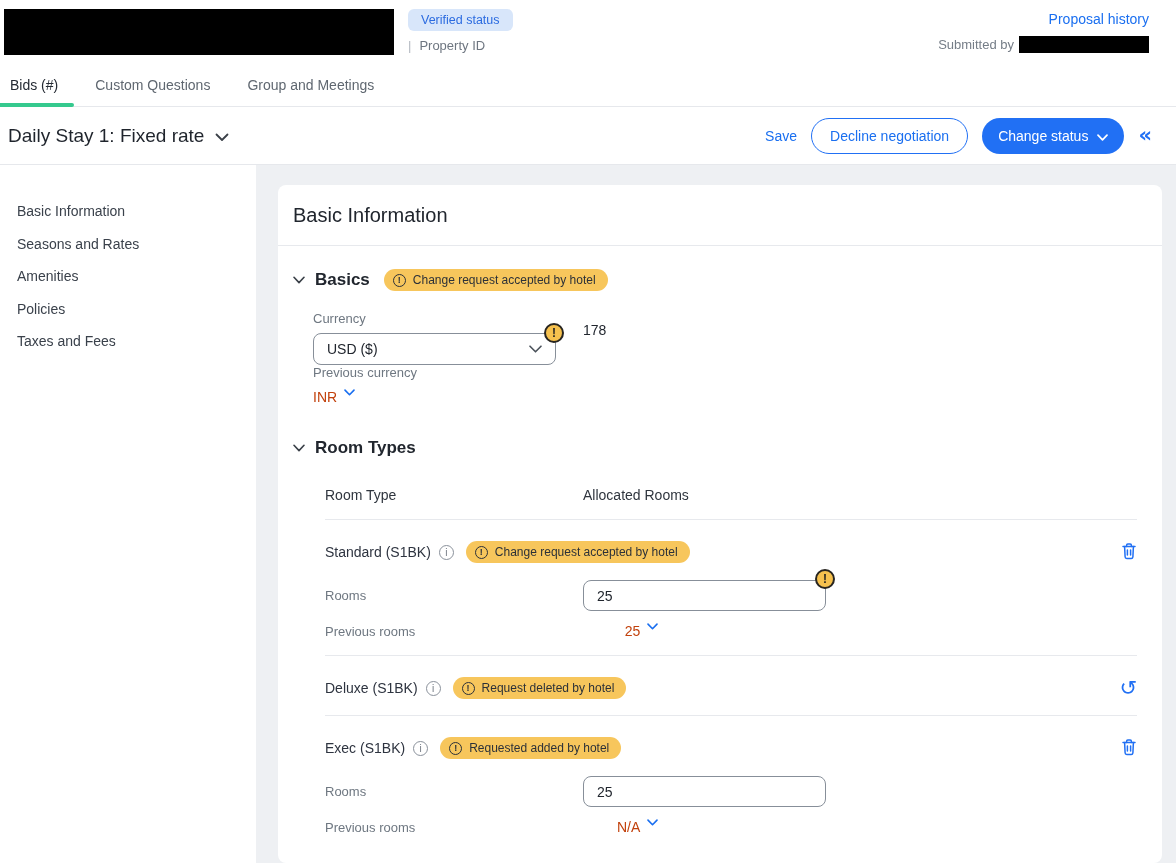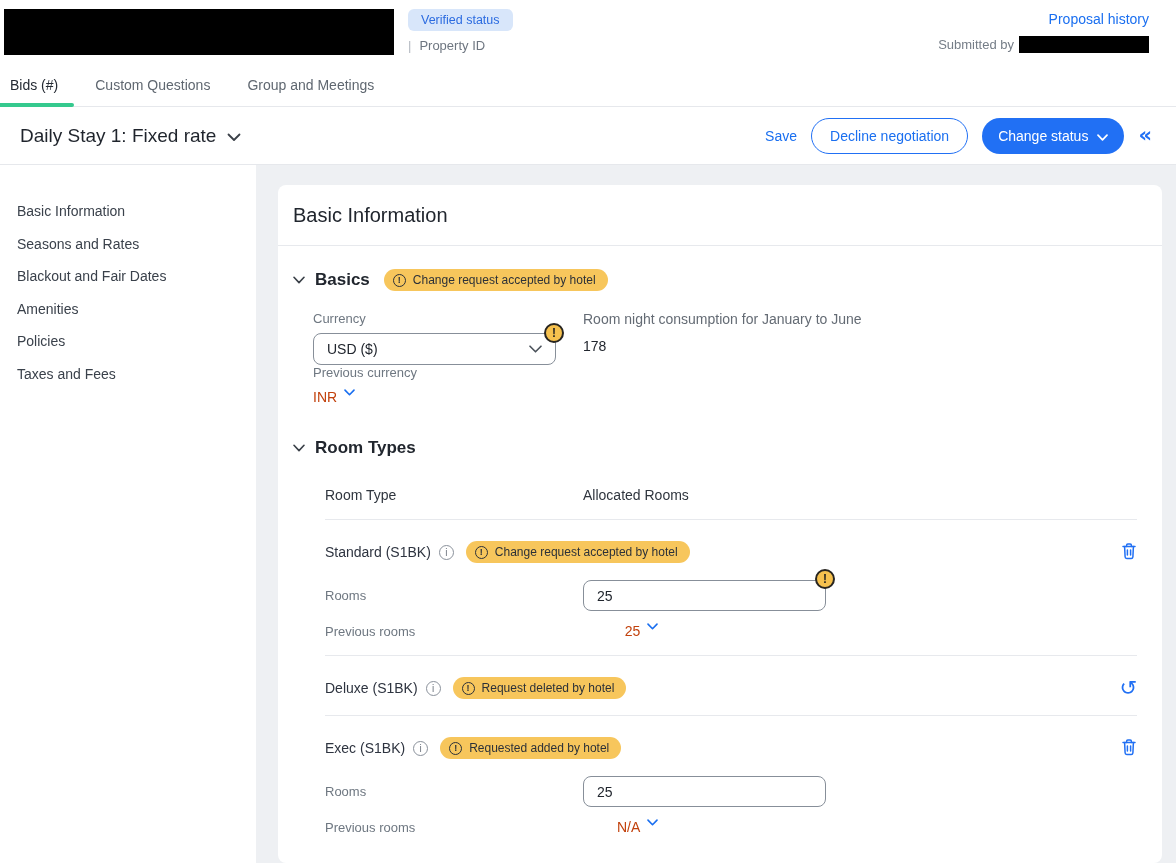--- a/index.html
+++ b/index.html
@@ -19,21 +19,21 @@
   .submitted-row { display:flex; align-items:center; gap:5px; font-size:13px; color:#757d87; }
   .redact-sm { width:130px; height:17px; background:#000; }
 
   
   .tabs { background:#fff; display:flex; gap:37px; padding-left:10px; border-bottom:1px solid #e6e8ec; }
   .tab { position:relative; padding:9px 0 13px; font-size:14px; color:#5f6770; cursor:pointer; }
   .tab.active { color:#242a33; font-weight:500; }
   .tab.active::after { content:""; position:absolute; left:-10px; right:-16px; bottom:-1px; height:4px; background:#35c98e; border-radius:0 4px 4px 0; }
 
   
-  .toolbar { background:#fff; height:58px; display:flex; align-items:center; justify-content:space-between; padding:0 24px 0 20px; border-bottom:1px solid #e6e8ec; }
+  .toolbar { background:#fff; height:58px; display:flex; align-items:center; justify-content:space-between; padding:0 24px 0 8px; border-bottom:1px solid #e6e8ec; }
   .bid-selector { display:flex; align-items:center; gap:11px; font-size:19px; font-weight:500; color:#1f242c; cursor:pointer; }
   .toolbar-right { display:flex; align-items:center; gap:14px; }
   .btn-text { background:none; border:none; font-family:inherit; font-size:14px; font-weight:500; color:#1a6ff0; cursor:pointer; }
   .btn-outline { background:#fff; border:1px solid #2170f4; color:#1a6ff0; font-family:inherit; font-size:14px; font-weight:500; padding:9px 18px; border-radius:999px; cursor:pointer; }
   .btn-fill { background:#2170f4; border:none; color:#fff; font-family:inherit; font-size:14px; font-weight:500; padding:10px 16px; border-radius:999px; cursor:pointer; display:flex; align-items:center; gap:9px; }
   .collapse-btn { background:none; border:none; color:#2170f4; font-size:21px; font-weight:700; cursor:pointer; font-family:"DejaVu Sans", sans-serif; line-height:1; }
 
   
   .page-body { display:flex; height:703px; }
   .sidebar { width:256px; background:#fff; padding:30px 0 0 17px; flex-shrink:0; }
@@ -133,21 +133,20 @@
     </button>
     <button class="collapse-btn">«</button>
   </div>
 </div>
 
 <div class="page-body">
 
   <div class="sidebar">
     <div class="side-item">Basic Information</div>
     <div class="side-item">Seasons and Rates</div>
-    <div class="side-item">Blackout and Fair Dates</div>
     <div class="side-item">Amenities</div>
     <div class="side-item">Policies</div>
     <div class="side-item">Taxes and Fees</div>
   </div>
 
   <div class="content-wrap">
     <div class="card">
 
       <h1>Basic Information</h1>
       <div class="full-divider"></div>
@@ -181,21 +180,20 @@
           <div class="prev-link">
             <span>INR</span>
             <span class="chev">
               <svg width="11" height="7" viewBox="0 0 11 7" fill="none">
                   <path d="M1 1.1 5.5 5.7 10 1.1" stroke="#1a6ff0" stroke-width="1.6" stroke-linecap="round" stroke-linejoin="round"></path>
                 </svg>
             </span>
           </div>
         </div>
         <div class="basics-col2">
-          <div class="consumption-label">Room night consumption for January to June</div>
           <div class="consumption-value">178</div>
         </div>
       </div>
 
       <div class="section-head rt-section">
         <span class="chev">
           <svg width="12" height="8" viewBox="0 0 12 8" fill="none">
               <path d="M1 1.3 6 6.6 11 1.3" stroke="#3a4048" stroke-width="1.6" stroke-linecap="round" stroke-linejoin="round"></path>
             </svg>
         </span>

